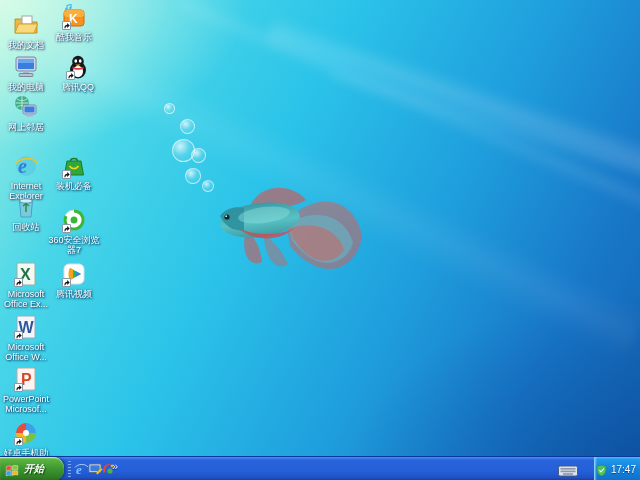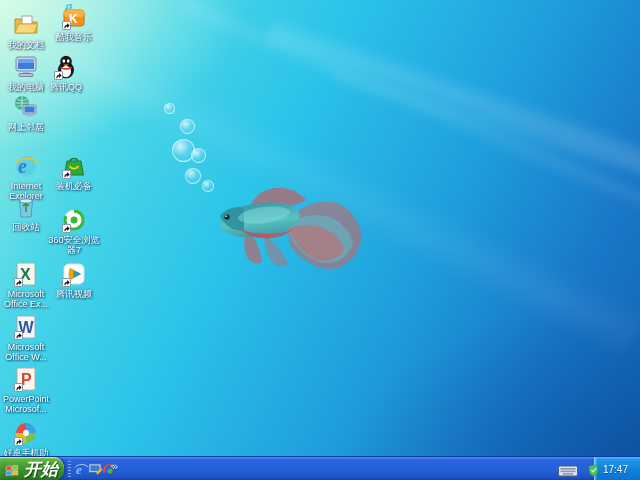--- a/index.html
+++ b/index.html
@@ -31,32 +31,32 @@
     border:1px solid #8899aa;border-radius:1px;box-sizing:border-box;}
   .sc svg{position:absolute;left:0;top:0;}
   
   #taskbar{position:absolute;left:0;bottom:0;width:640px;height:24px;
     background:linear-gradient(to bottom,#4a8af4 0%,#3a7cf0 6%,#2a63dc 14%,#2460d8 60%,#1e51c4 90%,#1941a5 100%);
     border-top:1px solid #0c3a9a;box-sizing:border-box;}
   #start-button{position:absolute;left:0;top:0;height:24px;width:64px;cursor:pointer;
     background:linear-gradient(to bottom,#9ed87e 0%,#5cb43f 10%,#3f9a31 45%,#2f7d24 85%,#256b1e 100%);
     border-radius:0 11px 11px 0;display:flex;align-items:center;padding-left:5px;box-sizing:border-box;
     box-shadow:inset 0 1px 1px rgba(255,255,255,.5), 2px 0 3px rgba(0,20,60,.4);}
-  #start-button .start-text{color:#fff;font-weight:bold;font-style:italic;font-size:17px;
+  #start-button .start-text{color:#fff;font-weight:bold;font-style:italic;font-size:10px;
     margin-left:4px;text-shadow:1px 1px 1px rgba(0,40,0,.7);}
   .ql-handle{position:absolute;left:68px;top:4px;width:3px;height:16px;cursor:grab;
     background:repeating-linear-gradient(to bottom,#7fb0f8 0 1px,#2a5cc8 1px 3px);border-radius:1px;}
   .ql-icon{position:absolute;top:4px;width:15px;height:15px;cursor:pointer;}
   .ql-chevron{position:absolute;left:112px;top:3px;color:#d8e6ff;font-size:11px;cursor:pointer;
     text-shadow:0 1px 1px rgba(0,20,80,.6);}
   #keyboard-indicator{position:absolute;right:62px;top:6px;cursor:pointer;}
   #tray{position:absolute;right:0;top:0;height:24px;width:46px;
     background:linear-gradient(to bottom,#3fb2f4 0%,#1f97ea 12%,#1180d9 55%,#0f74cf 90%,#0b65bd 100%);
     border-left:1px solid #7fd2ff;box-shadow:inset 1px 0 2px rgba(255,255,255,.4);
-    display:flex;align-items:center;justify-content:flex-end;padding-right:12px;box-sizing:border-box;}
+    display:flex;align-items:center;justify-content:flex-end;padding-right:4px;box-sizing:border-box;}
   #tray-clock{color:#fff;font-size:10px;margin-left:3px;text-shadow:0 1px 1px rgba(0,30,90,.6);cursor:pointer;}
   .tray-ic{width:13px;height:13px;cursor:pointer;}
 </style>
 </head>
 <body>
 
 <div id="screen">
 
   <div id="wallpaper">
     <div class="glow-topleft"></div>
@@ -131,21 +131,21 @@
         <rect x="3" y="3" width="20" height="14" rx="2" fill="#cdd6e8" stroke="#7a86a0"></rect>
         <rect x="5" y="5" width="16" height="10" fill="#3a7de0"></rect>
         <rect x="5" y="5" width="16" height="4" fill="#6aa6f0"></rect>
         <rect x="10" y="17" width="6" height="2.5" fill="#aab4c8"></rect>
         <rect x="6" y="19.5" width="14" height="3" rx="1" fill="#b8c2d6" stroke="#7a86a0"></rect>
       </svg>
     </div>
     <div class="icon-label">我的电脑</div>
   </div>
 
-  <div class="icon-cell" style="left:40px;top:54px">
+  <div class="icon-cell" style="left:52px;top:54px">
     <div class="icon-glyph">
       <svg width="26" height="26" viewBox="0 0 26 26">
         <ellipse cx="13" cy="16" rx="8" ry="8.5" fill="#16191c"></ellipse>
         <circle cx="13" cy="7.5" r="5.8" fill="#16191c"></circle>
         <ellipse cx="13" cy="17.5" rx="5" ry="5.8" fill="#fff"></ellipse>
         <ellipse cx="10.8" cy="7" rx="1.4" ry="1.8" fill="#fff"></ellipse>
         <ellipse cx="15.2" cy="7" rx="1.4" ry="1.8" fill="#fff"></ellipse>
         <path d="M10.5,10.5 L15.5,10.5 L13,12.5 Z" fill="#f6a21e"></path>
         <path d="M7.5,12.5 C10,14.5 16,14.5 18.5,12.5 L18.5,14.5 C16,16.2 10,16.2 7.5,14.5 Z" fill="#e23c3c"></path>
       </svg>

